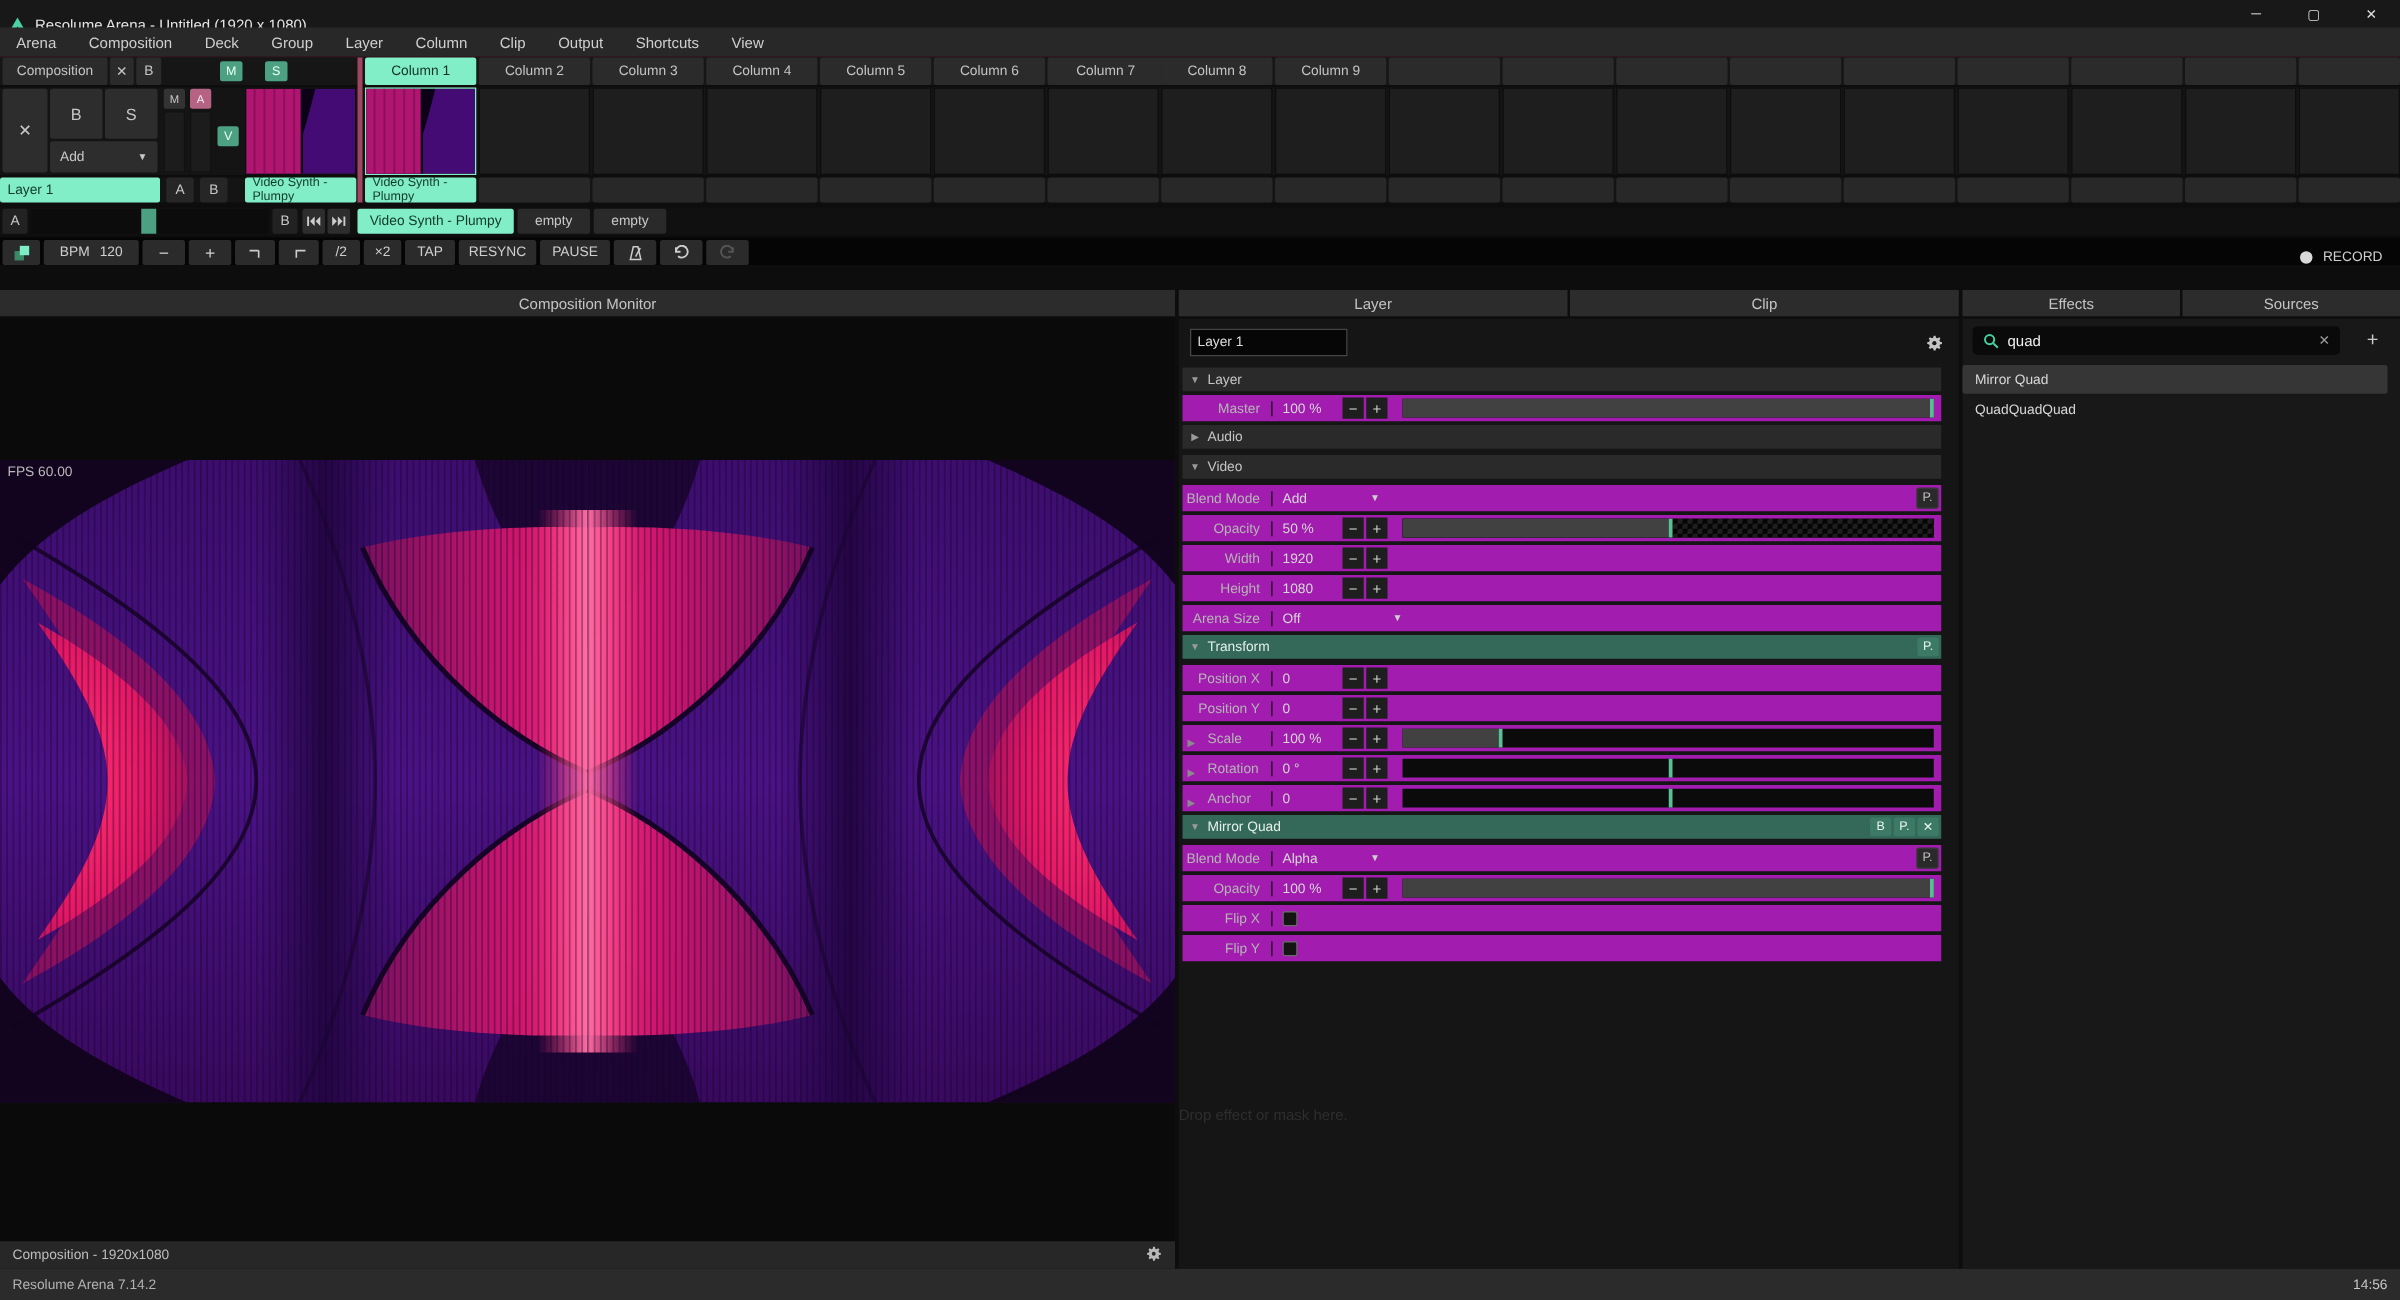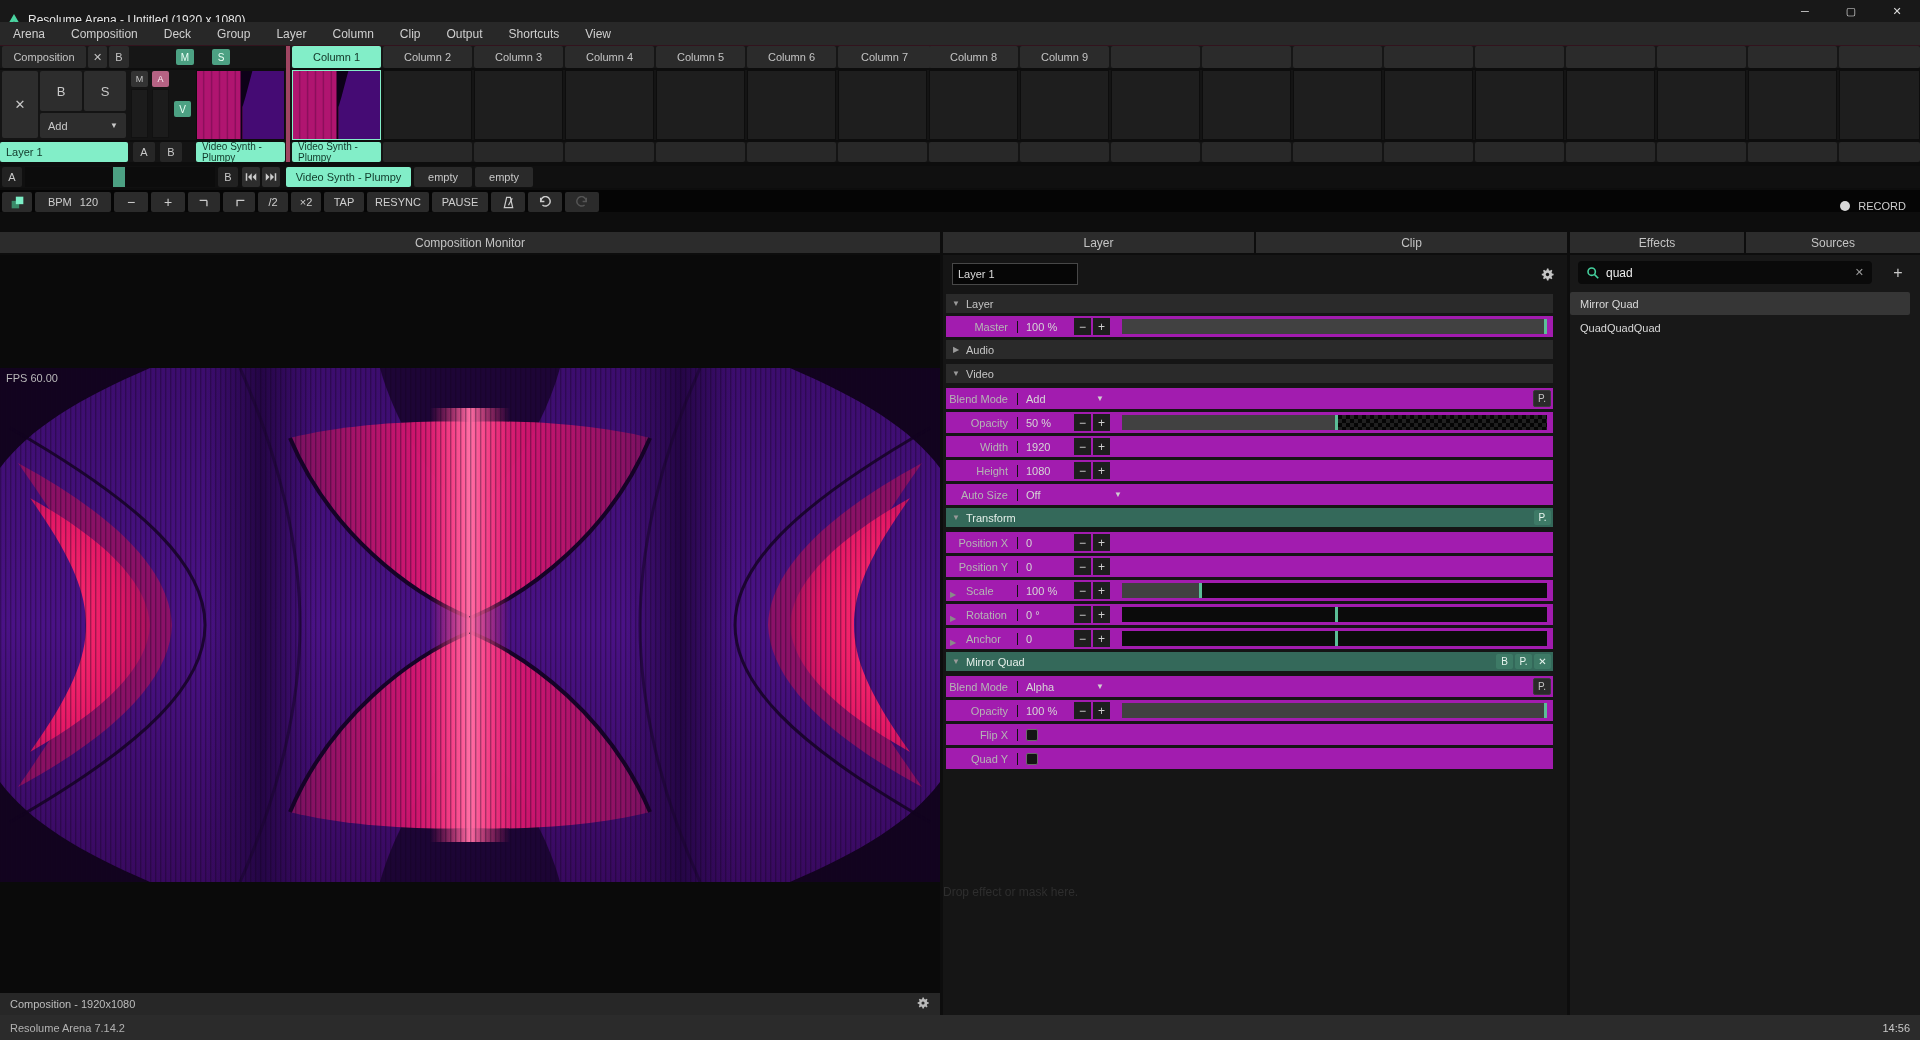--- a/index.html
+++ b/index.html
@@ -420,21 +420,21 @@
   </div>
 
   <div class="prow" style="top:460px;">
     <div class="plabel">Height</div>
     <div class="pval">1080</div>
     <div class="pm">−</div>
       <div class="pm">+</div>
   </div>
 
   <div class="prow" style="top:484px;">
-    <div class="plabel">Auto Size</div>
+    <div class="plabel">Arena Size</div>
     <div class="pval">Off</div>
     <span class="ddarrow" style="margin-left:40px;">▼</span>
   </div>
 
   <div class="shead green" style="top:508px;">
     <span class="arr">▼</span>
     <span>Transform</span>
     <div class="hbtn" style="margin-left:auto;margin-right:2px;">P.</div>
   </div>
 
@@ -508,21 +508,21 @@
         <div class="phandle" style="right:0;"></div>
       </div>
   </div>
 
   <div class="prow" style="top:724px;">
     <div class="plabel">Flip X</div>
     <span class="cb"></span>
   </div>
 
   <div class="prow" style="top:748px;">
-    <div class="plabel">Quad Y</div>
+    <div class="plabel">Flip Y</div>
     <span class="cb"></span>
   </div>
 
   <div style="position:absolute;left:943px;top:885px;width:624px;color:#2e2e2e;font-size:12px;">Drop effect or mask here.</div>
 
   <div class="panel-body fx-body"></div>
   <div class="searchbox">
     <svg width="14" height="14" viewBox="0 0 16 16">
         <circle cx="6.5" cy="6.5" r="4.2" fill="none" stroke="#45D19E" stroke-width="1.8"></circle>
         <line x1="9.8" y1="9.8" x2="14" y2="14" stroke="#45D19E" stroke-width="1.8"></line>

